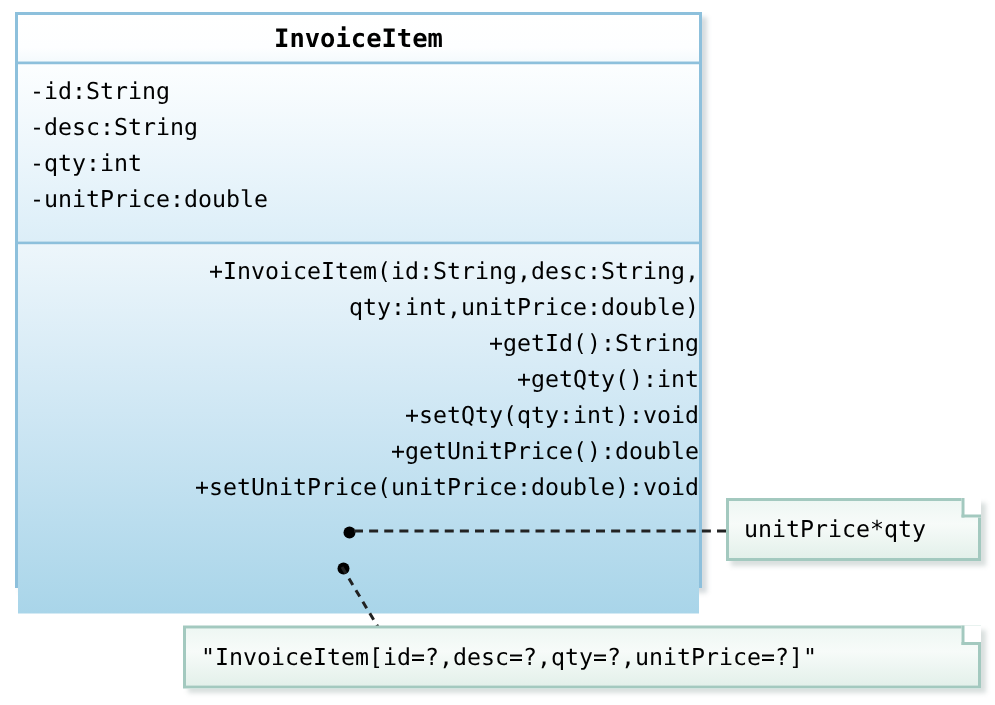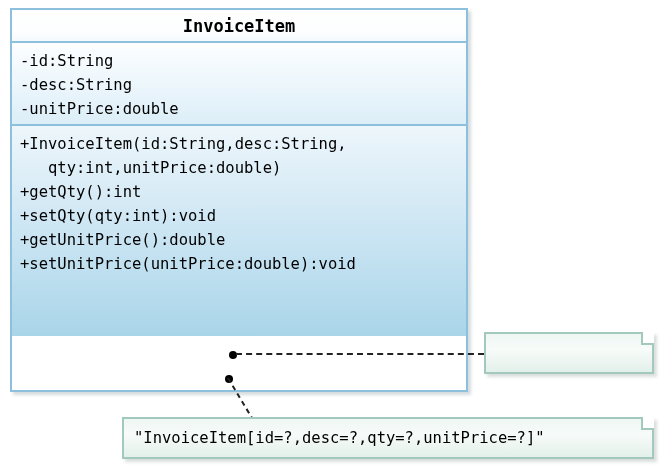--- a/index.html
+++ b/index.html
@@ -51,30 +51,31 @@
   }
 
   .class-title {
     font-size: 17px;
     font-weight: bold;
     color: #000000;
     letter-spacing: 0px;
   }
 
   .compartment.attributes {
-    height: 83px;
+    height: 120px;
     background: linear-gradient(to bottom, #fcfeff 0%, #eef7fc 45%, #dceef8 100%);
     border-bottom: 2px solid #8dc0dc;
     padding: 6px 0 0 6px;
   }
 
   .compartment.methods {
-    height: 210px;
+    height: 246px;
     background: linear-gradient(to bottom, #edf6fb 0%, #cfe7f4 45%, #a9d5e9 100%);
     padding: 6px 0 0 6px;
+    text-align: right;
   }
 
   .member {
     font-size: 15.5px;
     line-height: 24px;
     color: #000000;
     white-space: pre;
     padding-left: 2px;
   }
 
@@ -155,44 +156,47 @@
 
   <div class="class-box">
 
     <div class="compartment header">
       <div class="class-title">InvoiceItem</div>
     </div>
 
     <div class="compartment attributes">
       <div class="member">-id:String</div>
       <div class="member">-desc:String</div>
+      <div class="member">-qty:int</div>
       <div class="member">-unitPrice:double</div>
     </div>
 
     <div class="compartment methods">
       <div class="member">+InvoiceItem(id:String,desc:String,</div>
       <div class="member">   qty:int,unitPrice:double)</div>
+      <div class="member">+getId():String</div>
       <div class="member">+getQty():int</div>
       <div class="member">+setQty(qty:int):void</div>
       <div class="member">+getUnitPrice():double</div>
       <div class="member">+setUnitPrice(unitPrice:double):void</div>
     </div>
 
   </div>
 
   <div class="anchor-dot" id="dot-total"></div>
   <div class="anchor-dot" id="dot-tostr"></div>
 
   <div class="connector" id="conn-total"></div>
 
   <svg class="connector" id="conn-tostr" viewBox="0 0 40 50" width="40" height="50">
     <line x1="6" y1="6" x2="30" y2="46" stroke="#222222" stroke-width="2" stroke-dasharray="5,4"></line>
   </svg>
 
   <div class="note" id="note-total">
+    <span class="note-text">unitPrice*qty</span>
     <span class="note-fold"></span>
   </div>
 
   <div class="note" id="note-tostring">
     <span class="note-text">"InvoiceItem[id=?,desc=?,qty=?,unitPrice=?]"</span>
     <span class="note-fold"></span>
   </div>
 
 </div>
 

